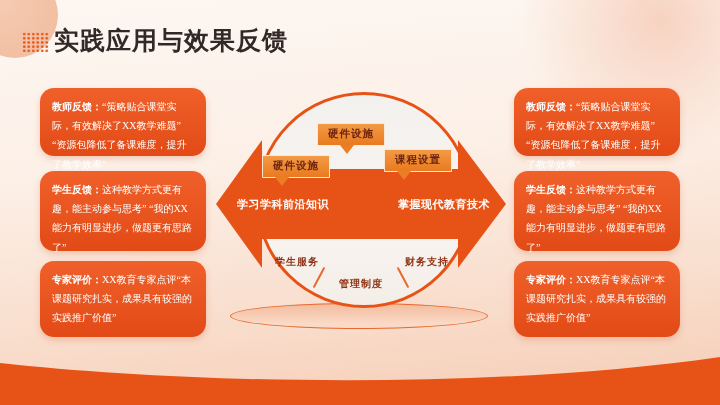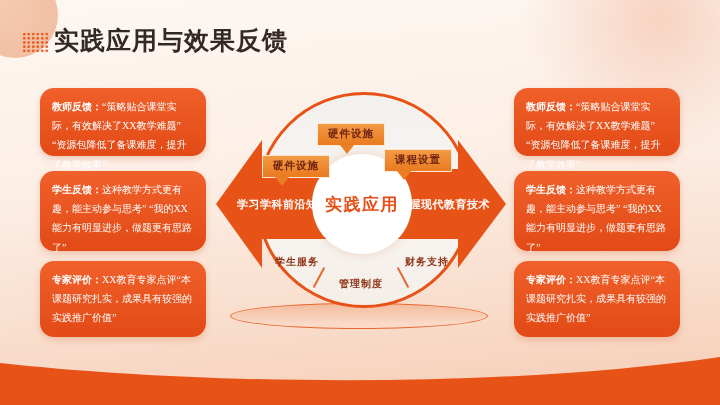--- a/index.html
+++ b/index.html
@@ -150,23 +150,20 @@
   <div class="seg-divider div-left"></div>
   <div class="seg-divider div-right"></div>
 
   <svg class="arrow-svg" viewBox="0 0 720 405">
     <polygon points="216,204 262,140 262,169 458,169 458,140 506,204 458,268 458,239 262,239 262,268" fill="#E75317"></polygon>
   </svg>
 
   <div class="arrow-text arrow-text-left">学习学科前沿知识</div>
   <div class="arrow-text arrow-text-right">掌握现代教育技术</div>
 
-  <div class="hub">
-    <div class="hub-text">实践应用</div>
-  </div>
 
   <div class="tag tag-1">
     <span>硬件设施</span>
     <span class="tag-tail"></span>
   </div>
   <div class="tag tag-2">
     <span>硬件设施</span>
     <span class="tag-tail"></span>
   </div>
   <div class="tag tag-3">

